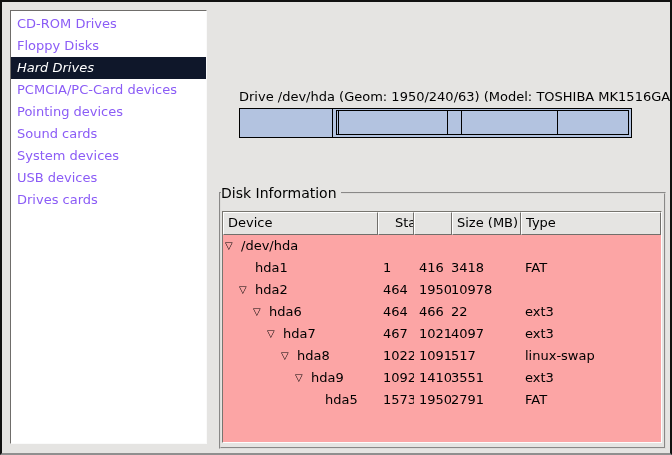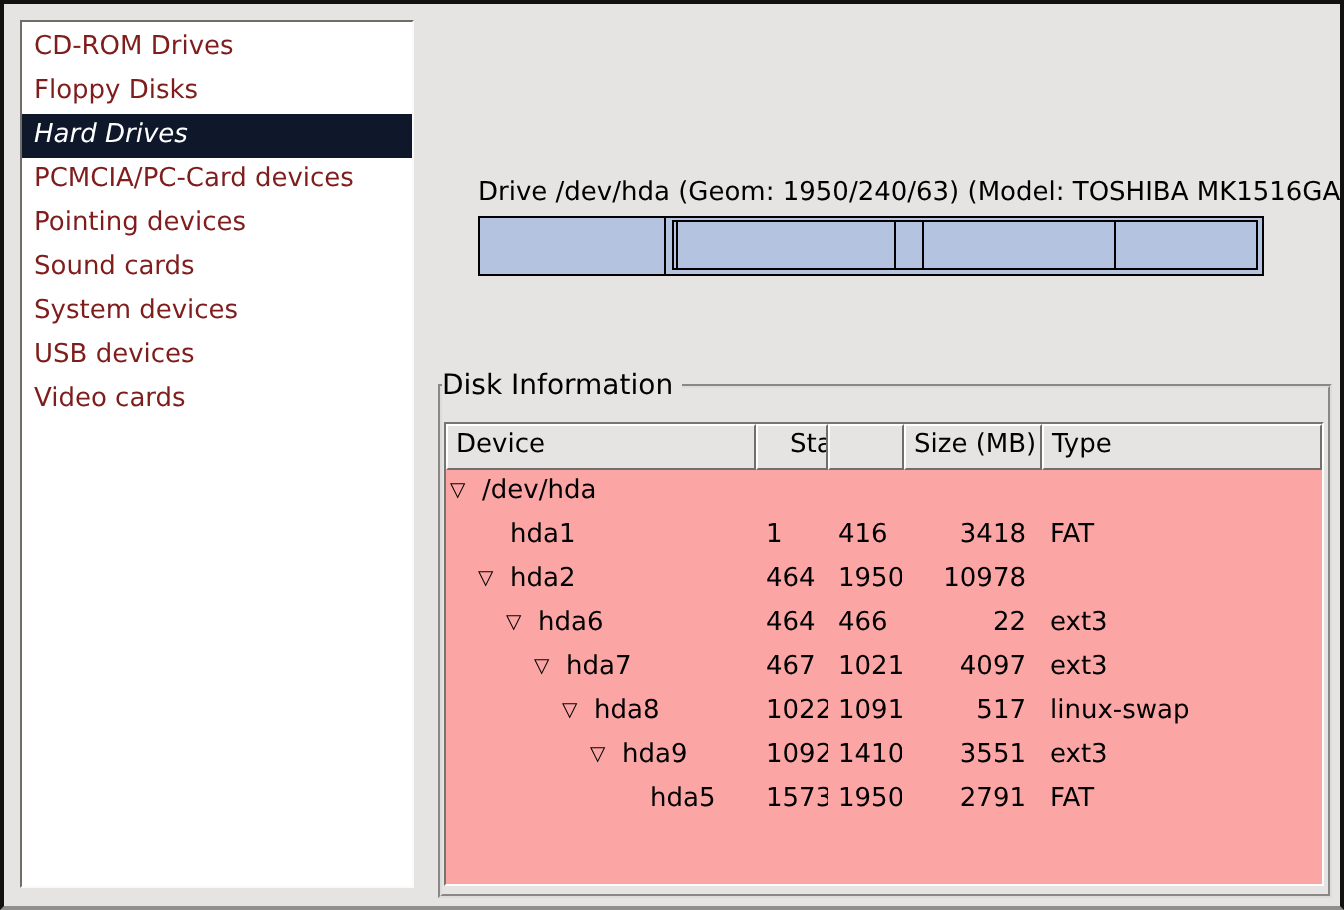--- a/index.html
+++ b/index.html
@@ -22,21 +22,21 @@
     width: 197px; height: 434px;
     background: #ffffff;
     border: 1px solid;
     border-color: #6f6d6a #fafafa #fafafa #6f6d6a;
     padding-top: 2px;
     overflow: hidden;
   }
   .list-item {
     height: 22px; line-height: 22px;
     padding-left: 6px;
-    font-size: 13px; color: #7f1d1d;
+    font-size: 13px; color: #8b5cf6;
     white-space: nowrap;
     cursor: default;
   }
   .list-item.selected { background: #0f172a; color: #ffffff; font-style: italic; }
 
   
   .drive-title {
     position: absolute; left: 237px; top: 87px;
     font-size: 13px; color: #000; white-space: nowrap;
   }
@@ -102,37 +102,37 @@
   .trow { display: flex; height: 22px; line-height: 22px; cursor: default; }
   .td { white-space: nowrap; overflow: hidden; }
   .td-device { display: flex; align-items: center; }
   .expander {
     display: inline-block; width: 16px;
     font-size: 10px; line-height: 22px;
     text-align: left; color: #000;
     flex: none;
   }
   .td-start, .td-end, .td-type { padding-left: 5px; }
-  .td-size { text-align: right; padding-right: 7px; }
+  .td-size { padding-right: 7px; }
 </style>
 </head>
 <body>
 
 <div class="screen">
 
   <div class="listbox" id="sidebar">
       <div class="list-item">CD-ROM Drives</div>
       <div class="list-item">Floppy Disks</div>
       <div class="list-item selected">Hard Drives</div>
       <div class="list-item">PCMCIA/PC-Card devices</div>
       <div class="list-item">Pointing devices</div>
       <div class="list-item">Sound cards</div>
       <div class="list-item">System devices</div>
       <div class="list-item">USB devices</div>
-      <div class="list-item">Video cards</div>
+      <div class="list-item">Drives cards</div>
     </div>
 
   <div class="drive-title">Drive /dev/hda (Geom: 1950/240/63) (Model: TOSHIBA MK1516GAP)</div>
 
   <div class="disk-bar" id="disk-bar">
     <div class="seg-primary" id="seg-primary"></div>
     <div class="seg-extended" id="seg-extended">
         <div class="seg-logical" style="width: 0.7%;"></div>
         <div class="seg-logical" style="width: 37.3%;"></div>
         <div class="seg-logical" style="width: 5%;"></div>

